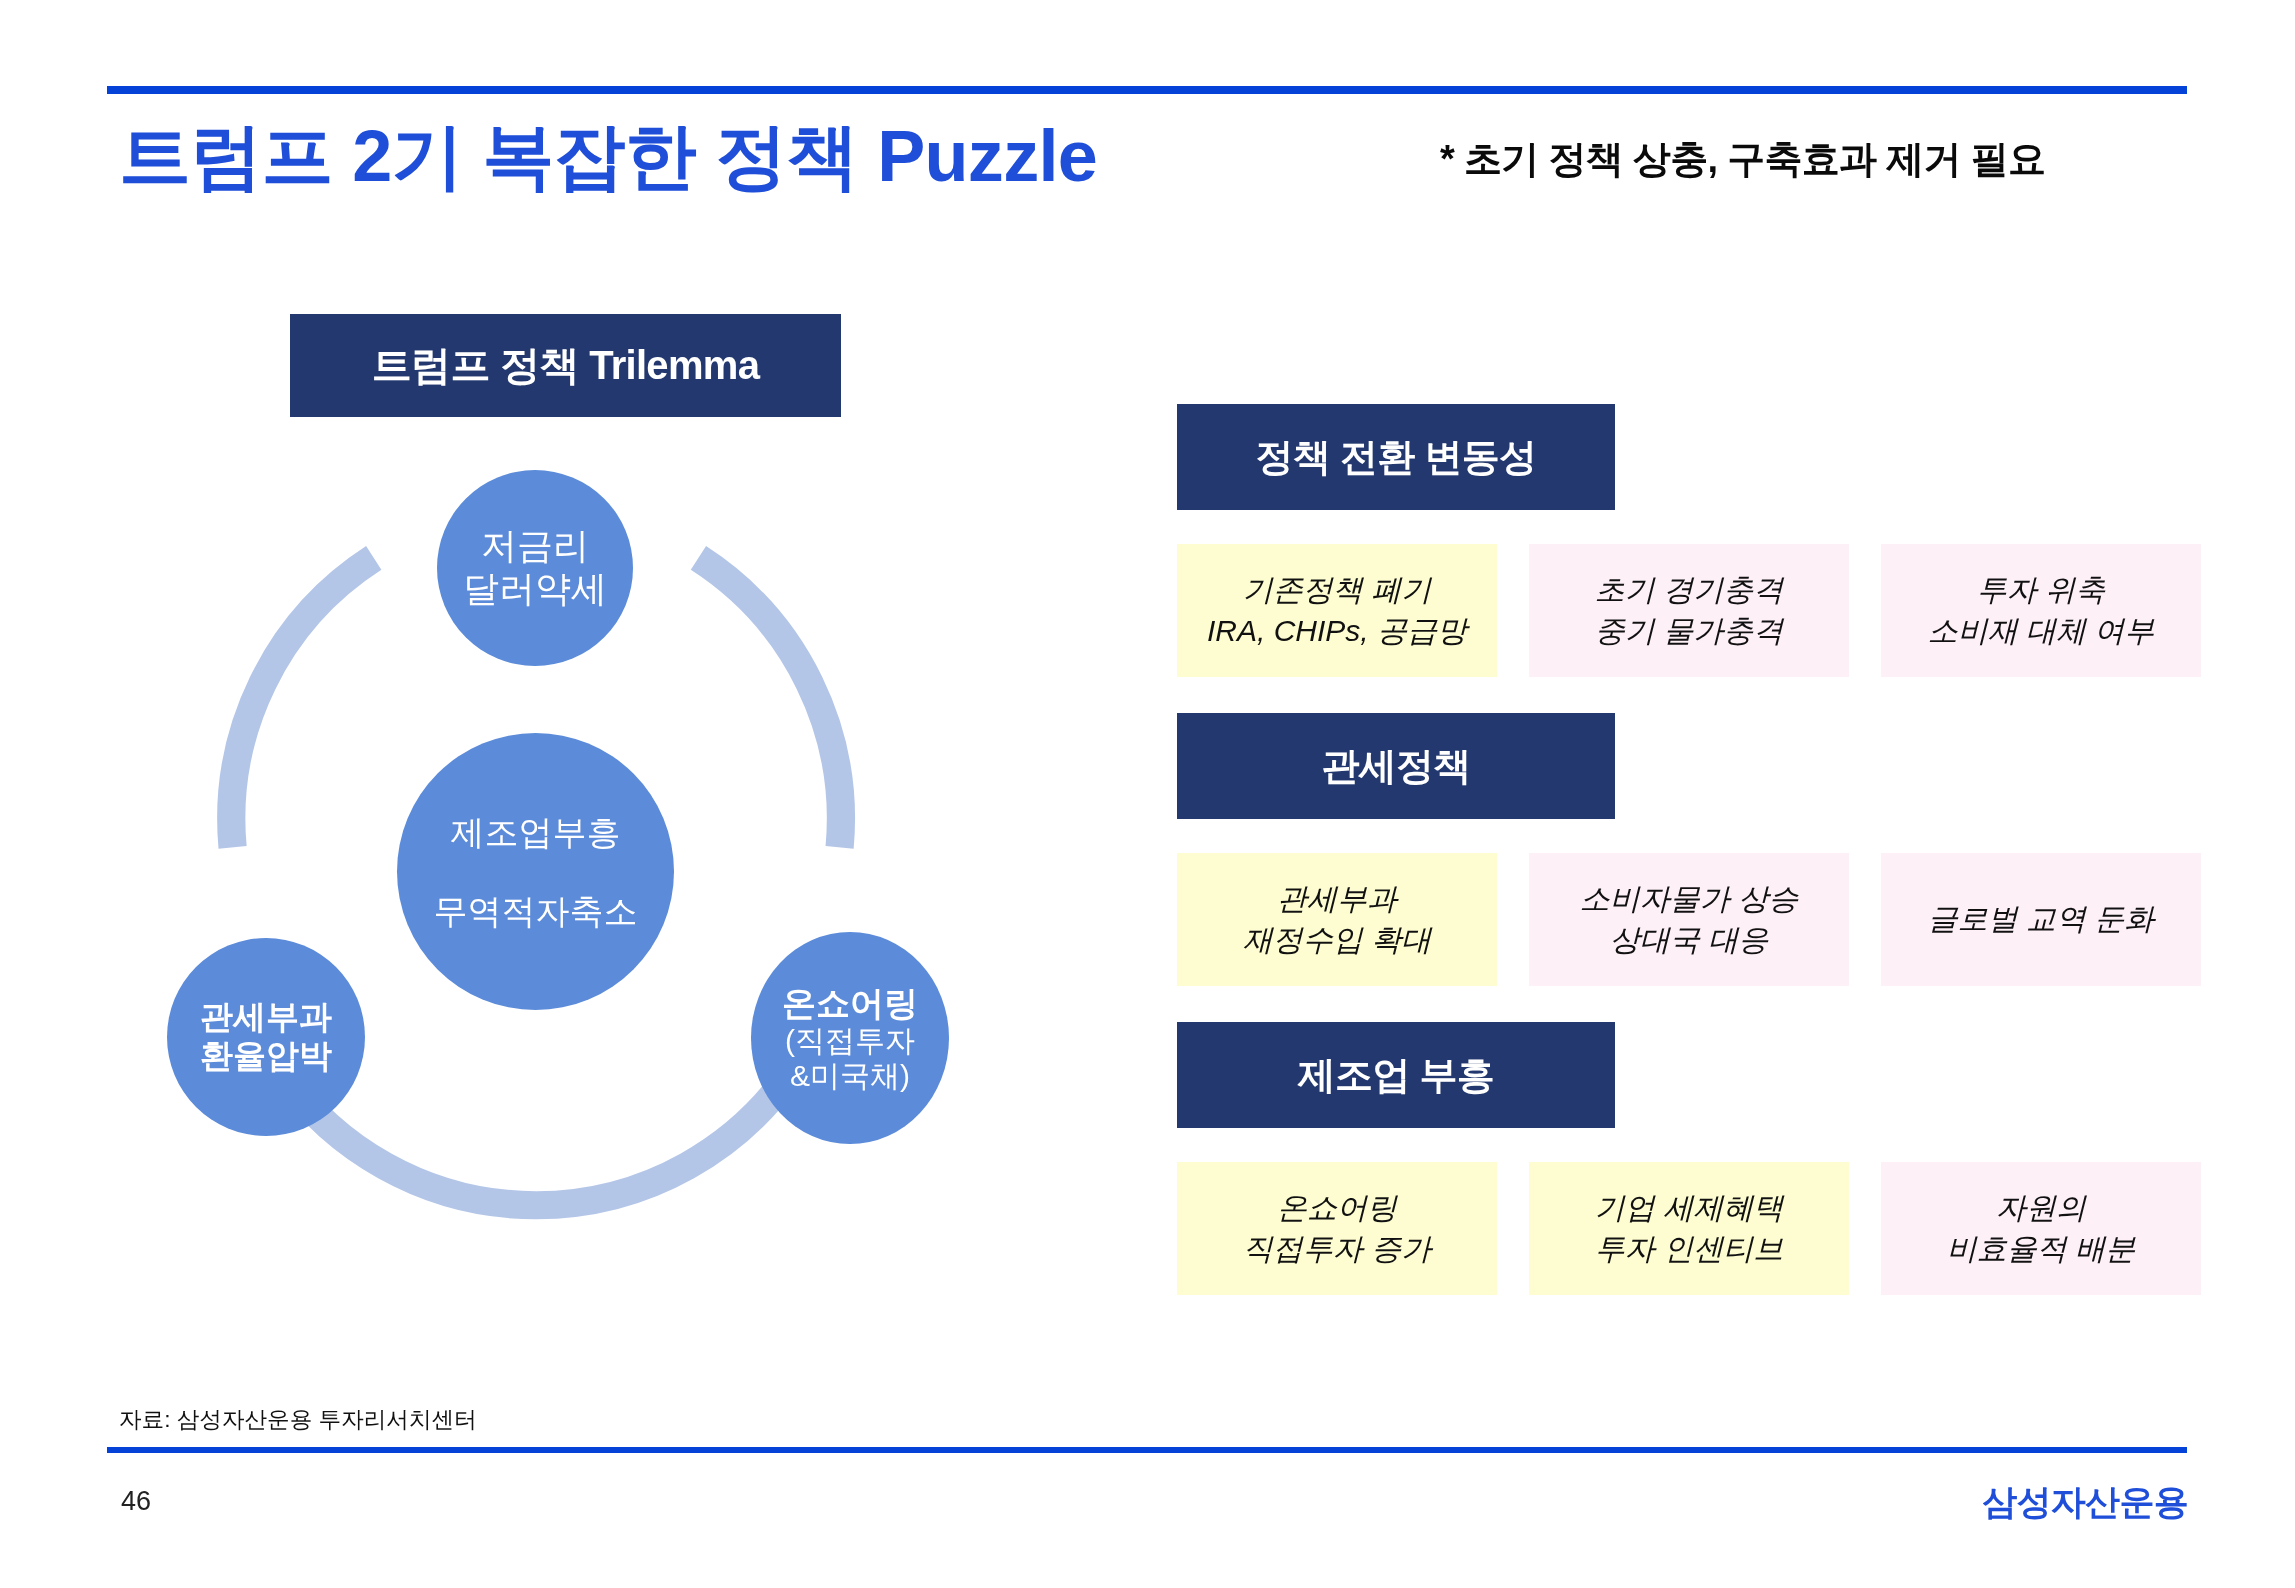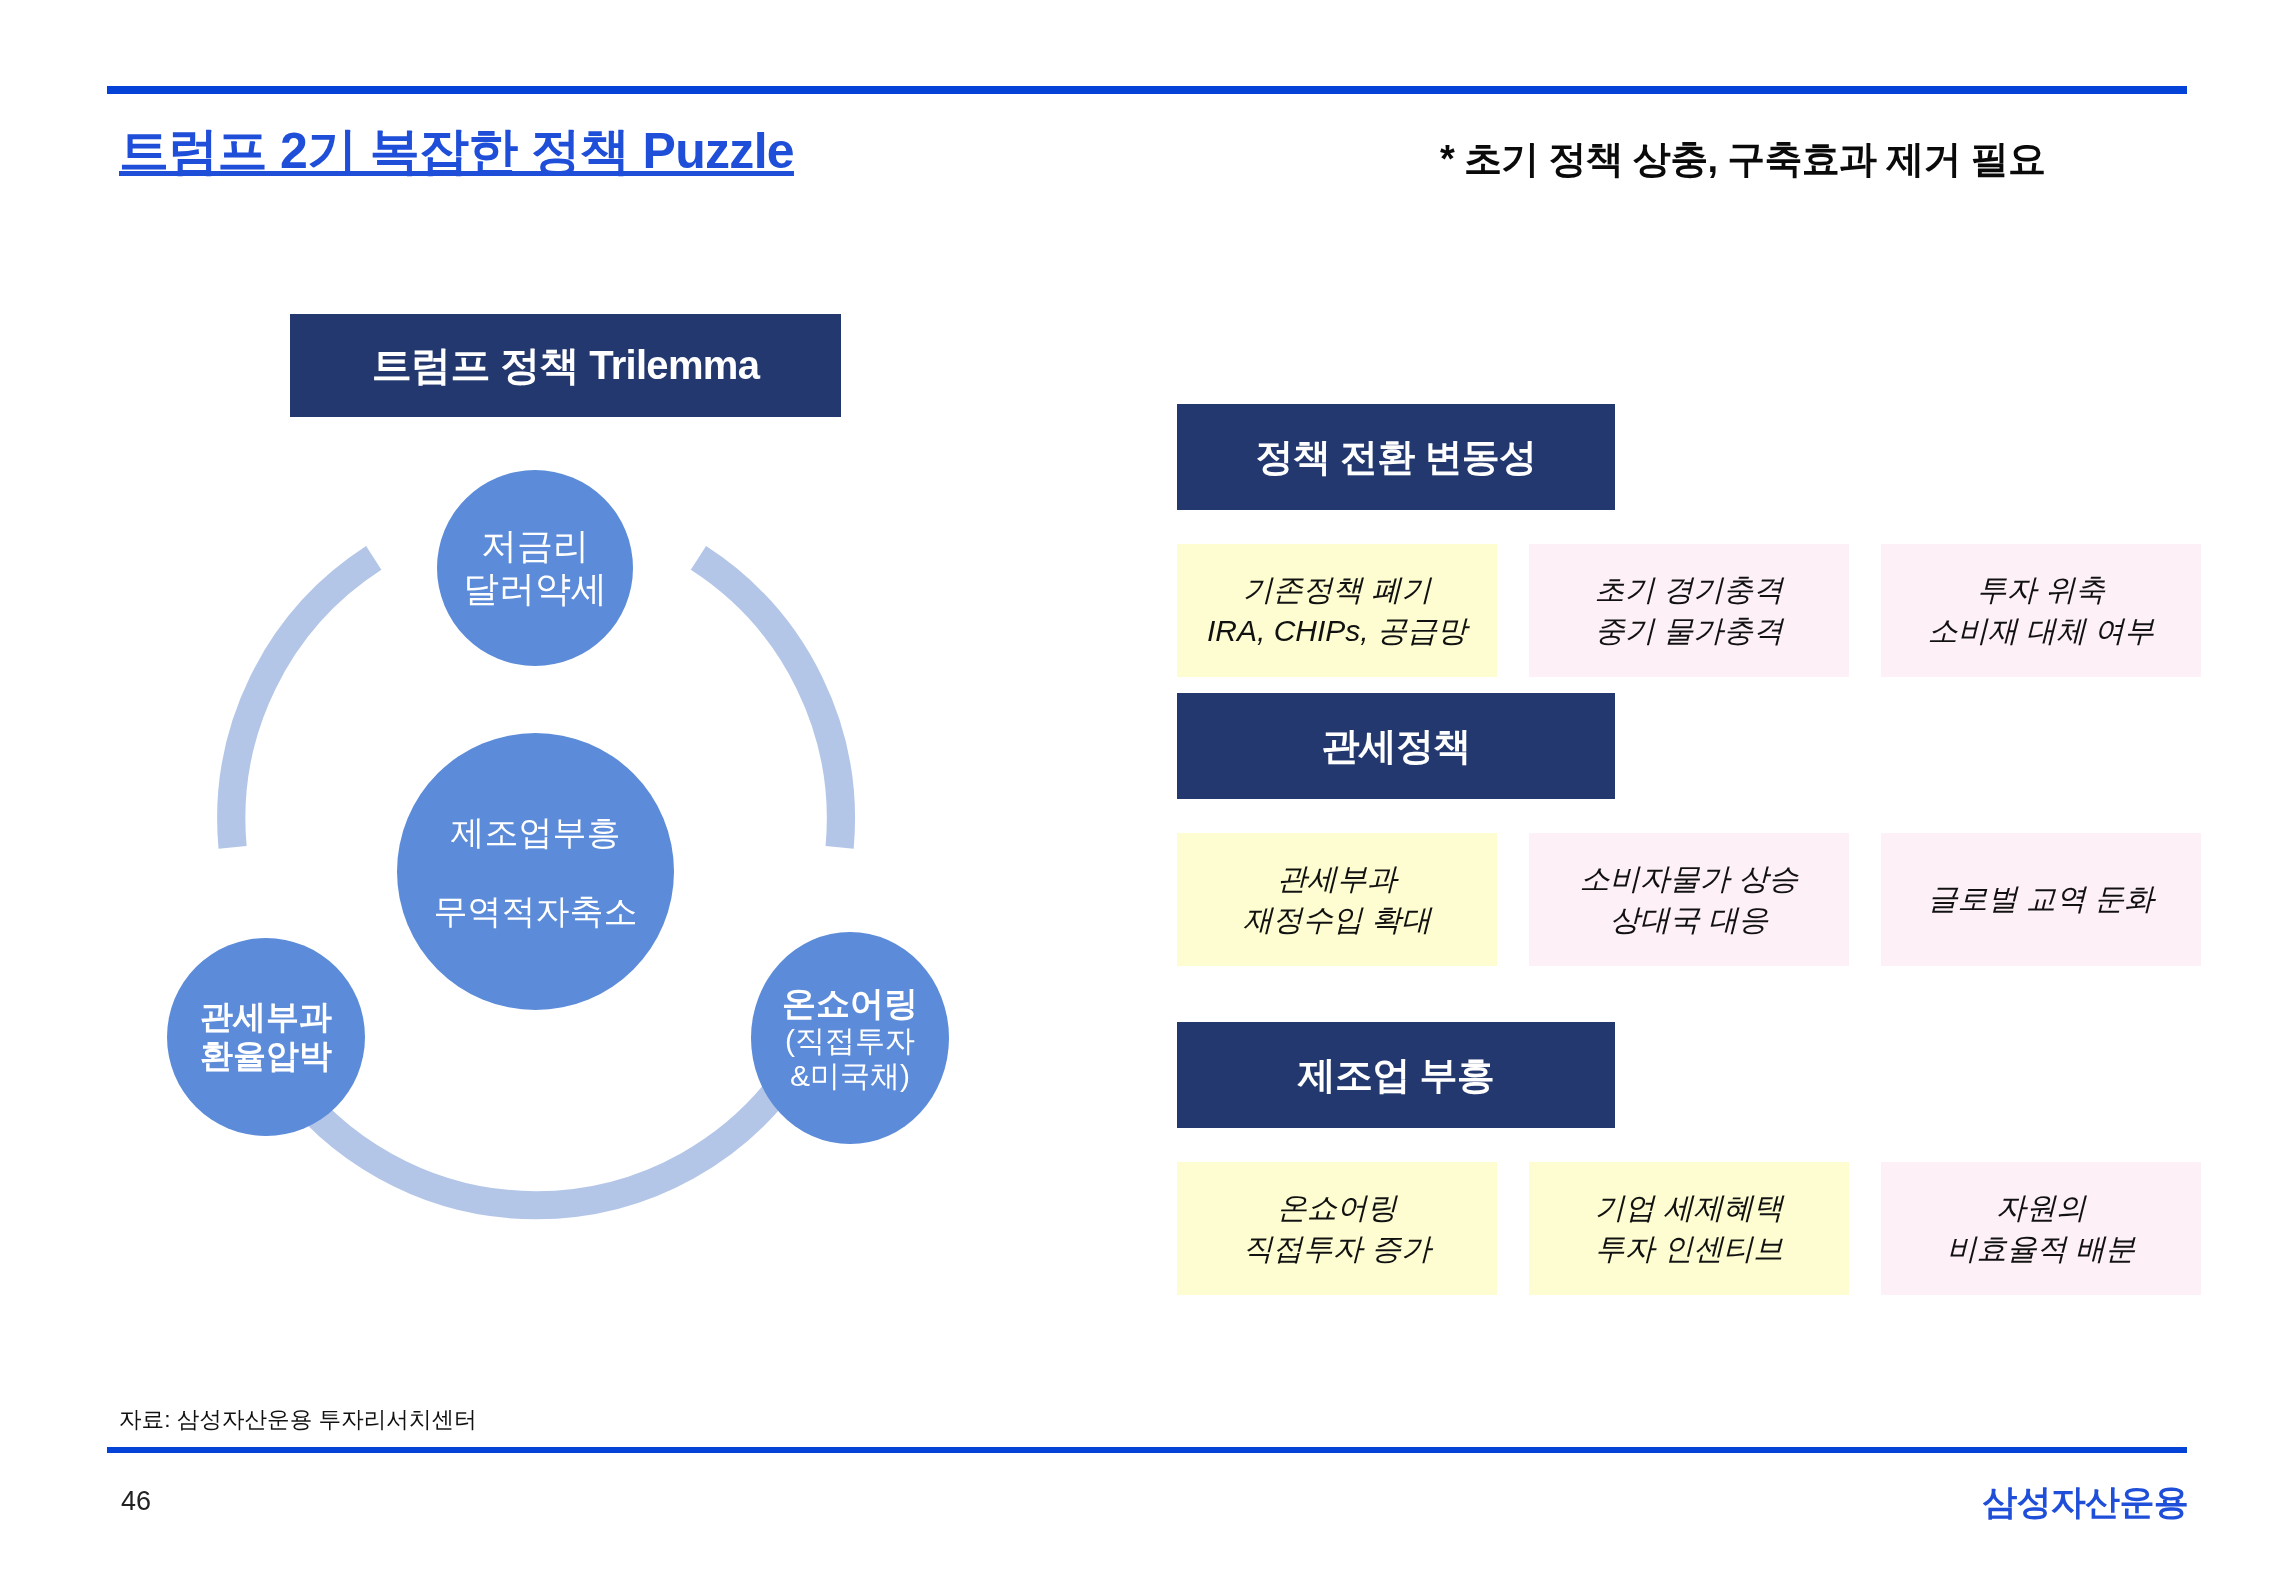--- a/index.html
+++ b/index.html
@@ -20,27 +20,26 @@
     position: absolute;
     left: 107px;
     top: 86px;
     width: 2080px;
     height: 7.8px;
     background: #0442d8;
   }
   .slide-title {
     position: absolute;
     left: 119px;
-    top: 118px;
-    font-size: 50px;
+    top: 109px;
+    font-size: 72px;
     font-weight: bold;
     color: #1f4ed8;
     letter-spacing: -0.7px;
     white-space: nowrap;
-    text-decoration: underline;
   }
   .slide-subtitle {
     position: absolute;
     left: 1440px;
     top: 134px;
     font-size: 38px;
     font-weight: bold;
     color: #0a0a0a;
     letter-spacing: -0.7px;
     white-space: nowrap;
@@ -249,21 +248,21 @@
       <span>초기 경기충격</span>
       <span>중기 물가충격</span>
     </div>
     <div class="card pink">
       <span>투자 위축</span>
       <span>소비재 대체 여부</span>
     </div>
   </div>
 </div>
 
-<div class="section" style="left:1177px; top:693px;">
+<div class="section" style="left:1177px; top:713px;">
   <div class="section-header">
     <span class="section-header-label">관세정책</span>
   </div>
   <div class="card-row">
     <div class="card yellow">
       <span>관세부과</span>
       <span>재정수입 확대</span>
     </div>
     <div class="card pink">
       <span>소비자물가 상승</span>

